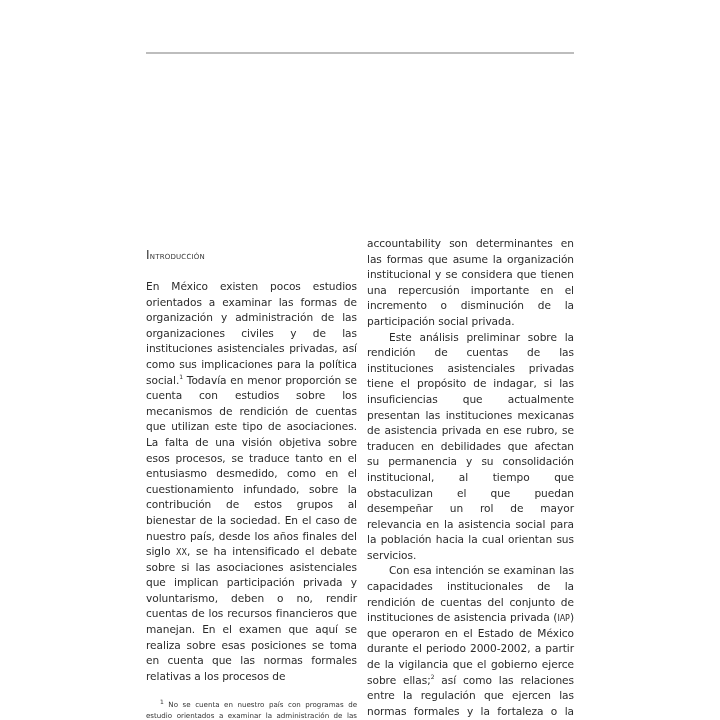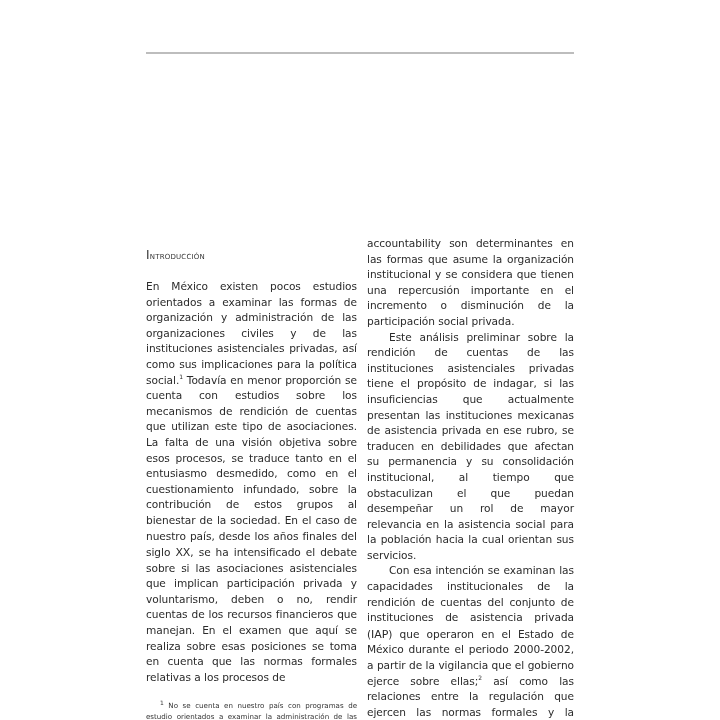--- a/index.html
+++ b/index.html
@@ -22,21 +22,21 @@
     font-size: 10.6px; line-height: 15.6px; text-align: justify; margin: 0; letter-spacing: -0.05px;
     hyphens: manual;
   }
   .body-text p { margin: 0; }
   .body-text p.indent { text-indent: 22px; }
   .fn {
     font-size: 7.1px; line-height: 10.6px; text-align: justify; color: #333; margin: 0;
   }
   .fn p { margin: 0; text-indent: 14px; }
   .sup { font-size: 6px; vertical-align: super; line-height: 0; }
-  .sc { font-variant: small-caps; font-size: 15px; }
+  .sc { font-variant: small-caps; font-size: 11px; }
   .left .fnblock { margin-top: 16px; }
 </style>
 </head>
 <body>
 
 <div class="rule"></div>
 
 <div class="col left">
   <div class="heading"><span class="big">I</span><span>ntroducción</span></div>
   <div class="body-text">

